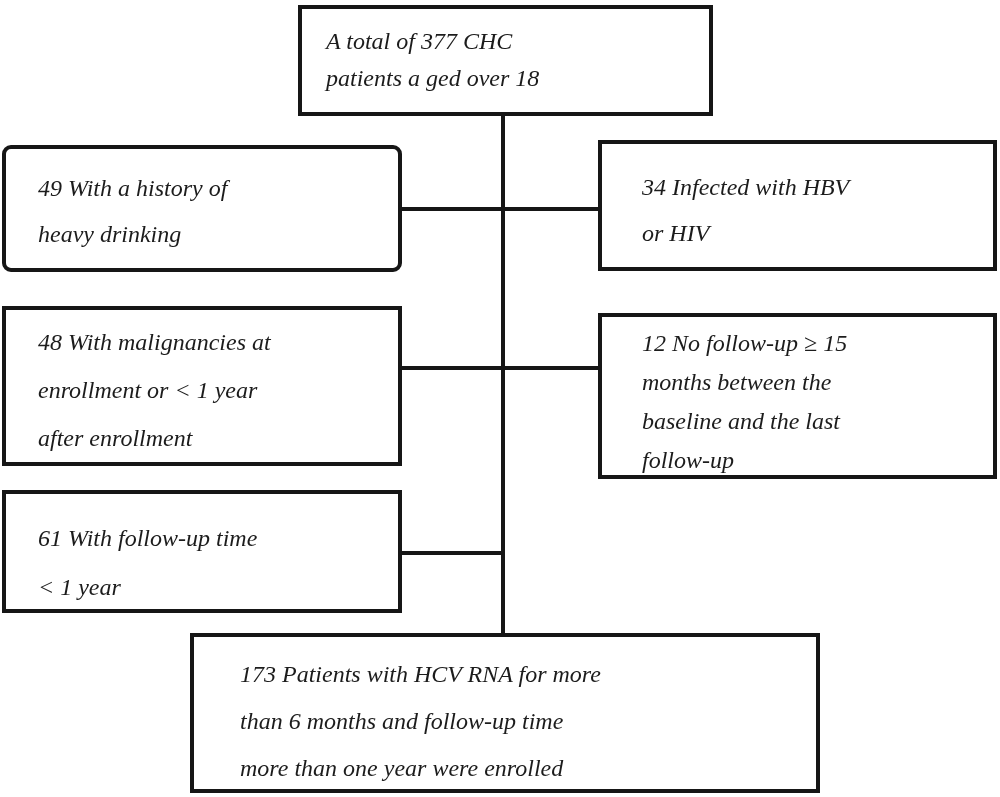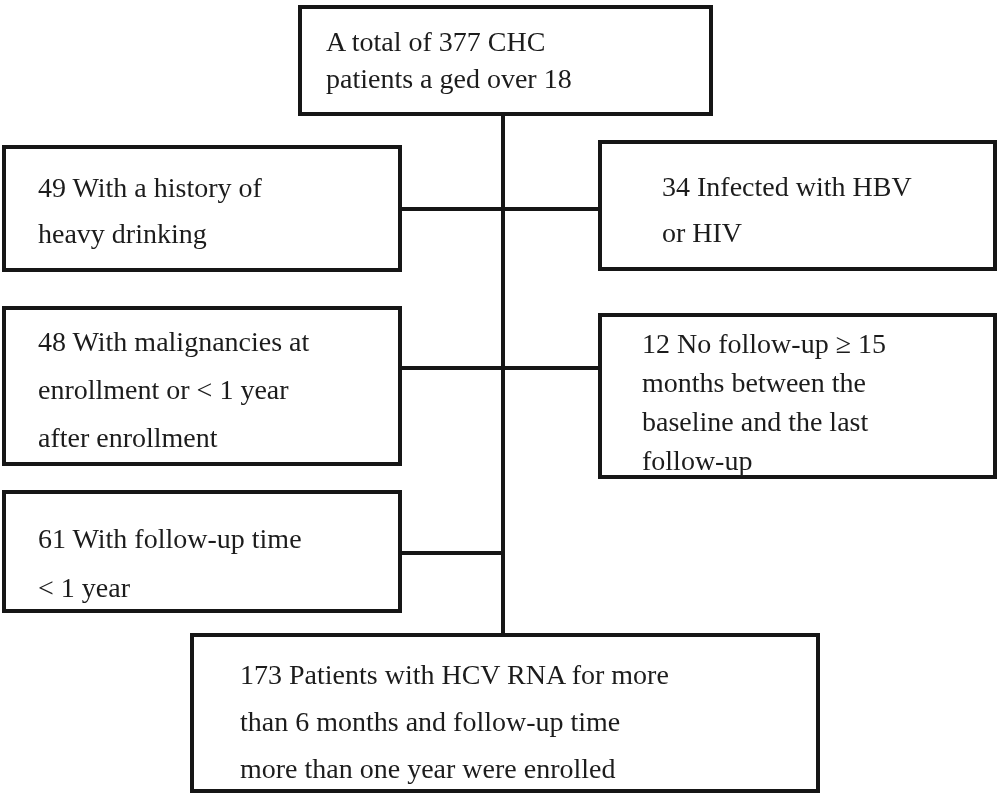--- a/index.html
+++ b/index.html
@@ -14,42 +14,44 @@
     background: #ffffff;
     font-family: "Liberation Serif", "DejaVu Serif", serif;
     color: #1c1c1c;
     overflow: hidden;
   }
   .box {
     position: absolute;
     box-sizing: border-box;
     border: 4px solid #161616;
     background: #ffffff;
-    font-size: 28px;
+    font-size: 24px;
     white-space: pre-line;
     line-height: 46px;
+    font-style: italic;
   }
   .line {
     position: absolute;
     background: #161616;
   }
 
   
   .box-total {
     left: 298px; top: 5px; width: 415px; height: 111px;
     padding: 14px 10px 0 24px;
     line-height: 37px;
   }
   .box-left1 {
     left: 2px; top: 145px; width: 400px; height: 127px;
     padding: 16px 14px 10px 32px;
+    border-radius: 9px;
   }
   .box-right1 {
     left: 598px; top: 140px; width: 399px; height: 131px;
-    padding: 20px 14px 0 60px;
+    padding: 20px 14px 0 40px;
   }
   .box-left2 {
     left: 2px; top: 306px; width: 400px; height: 160px;
     padding: 8px 14px 0 32px;
     line-height: 48px;
   }
   .box-right2 {
     left: 598px; top: 292px; width: 399px; height: 166px;
     padding: 7px 14px 0 40px;
     line-height: 39px;

